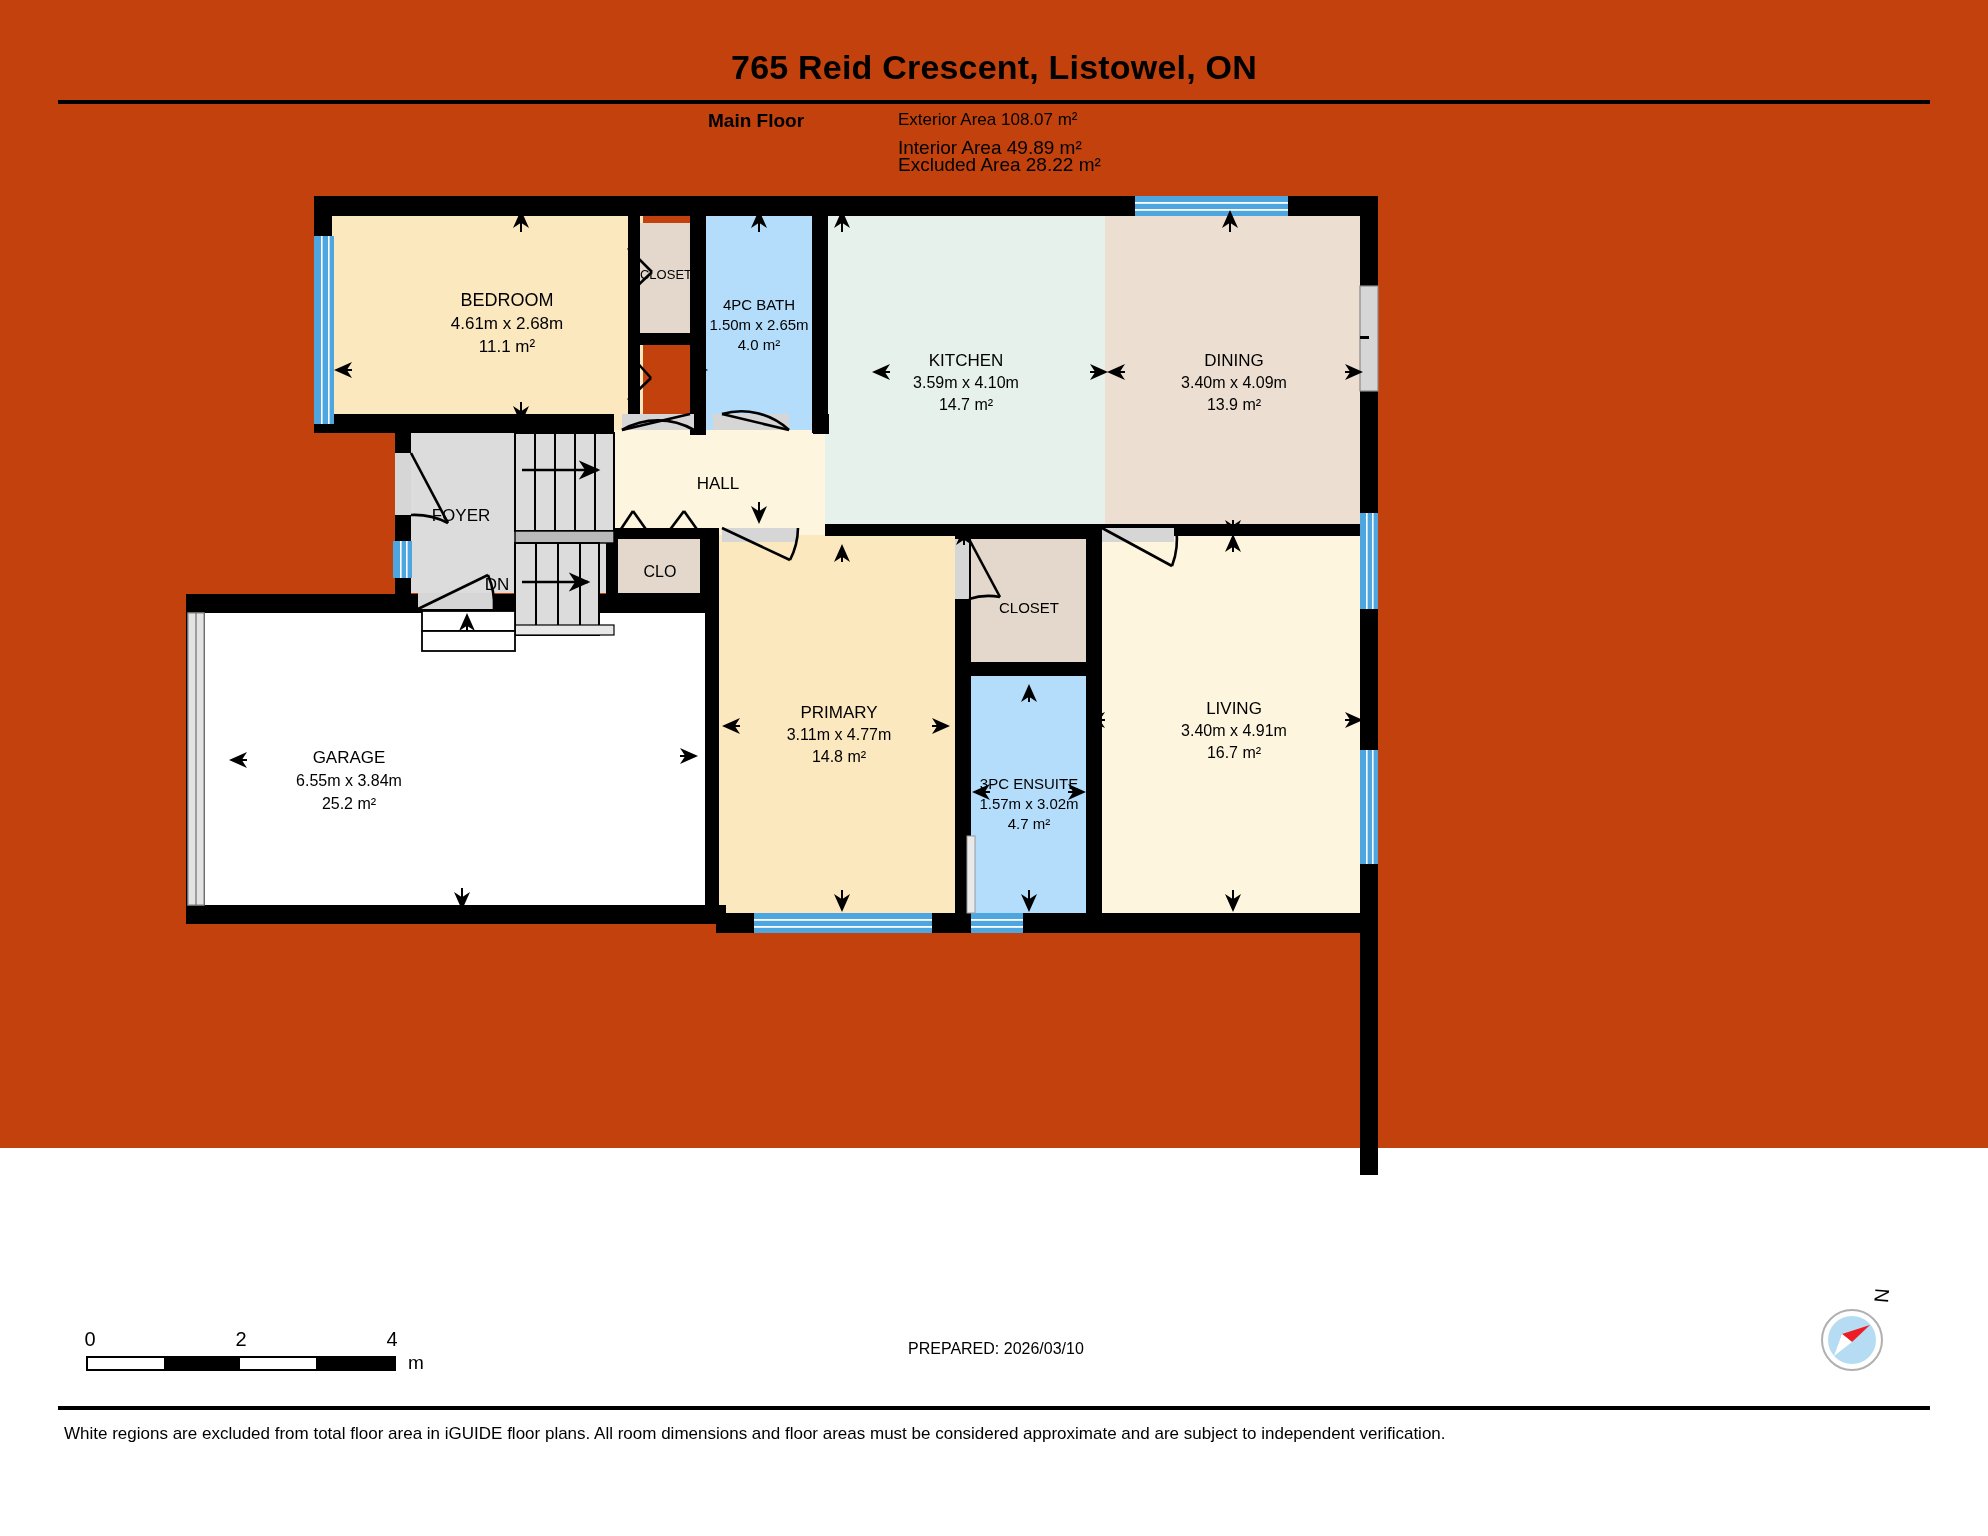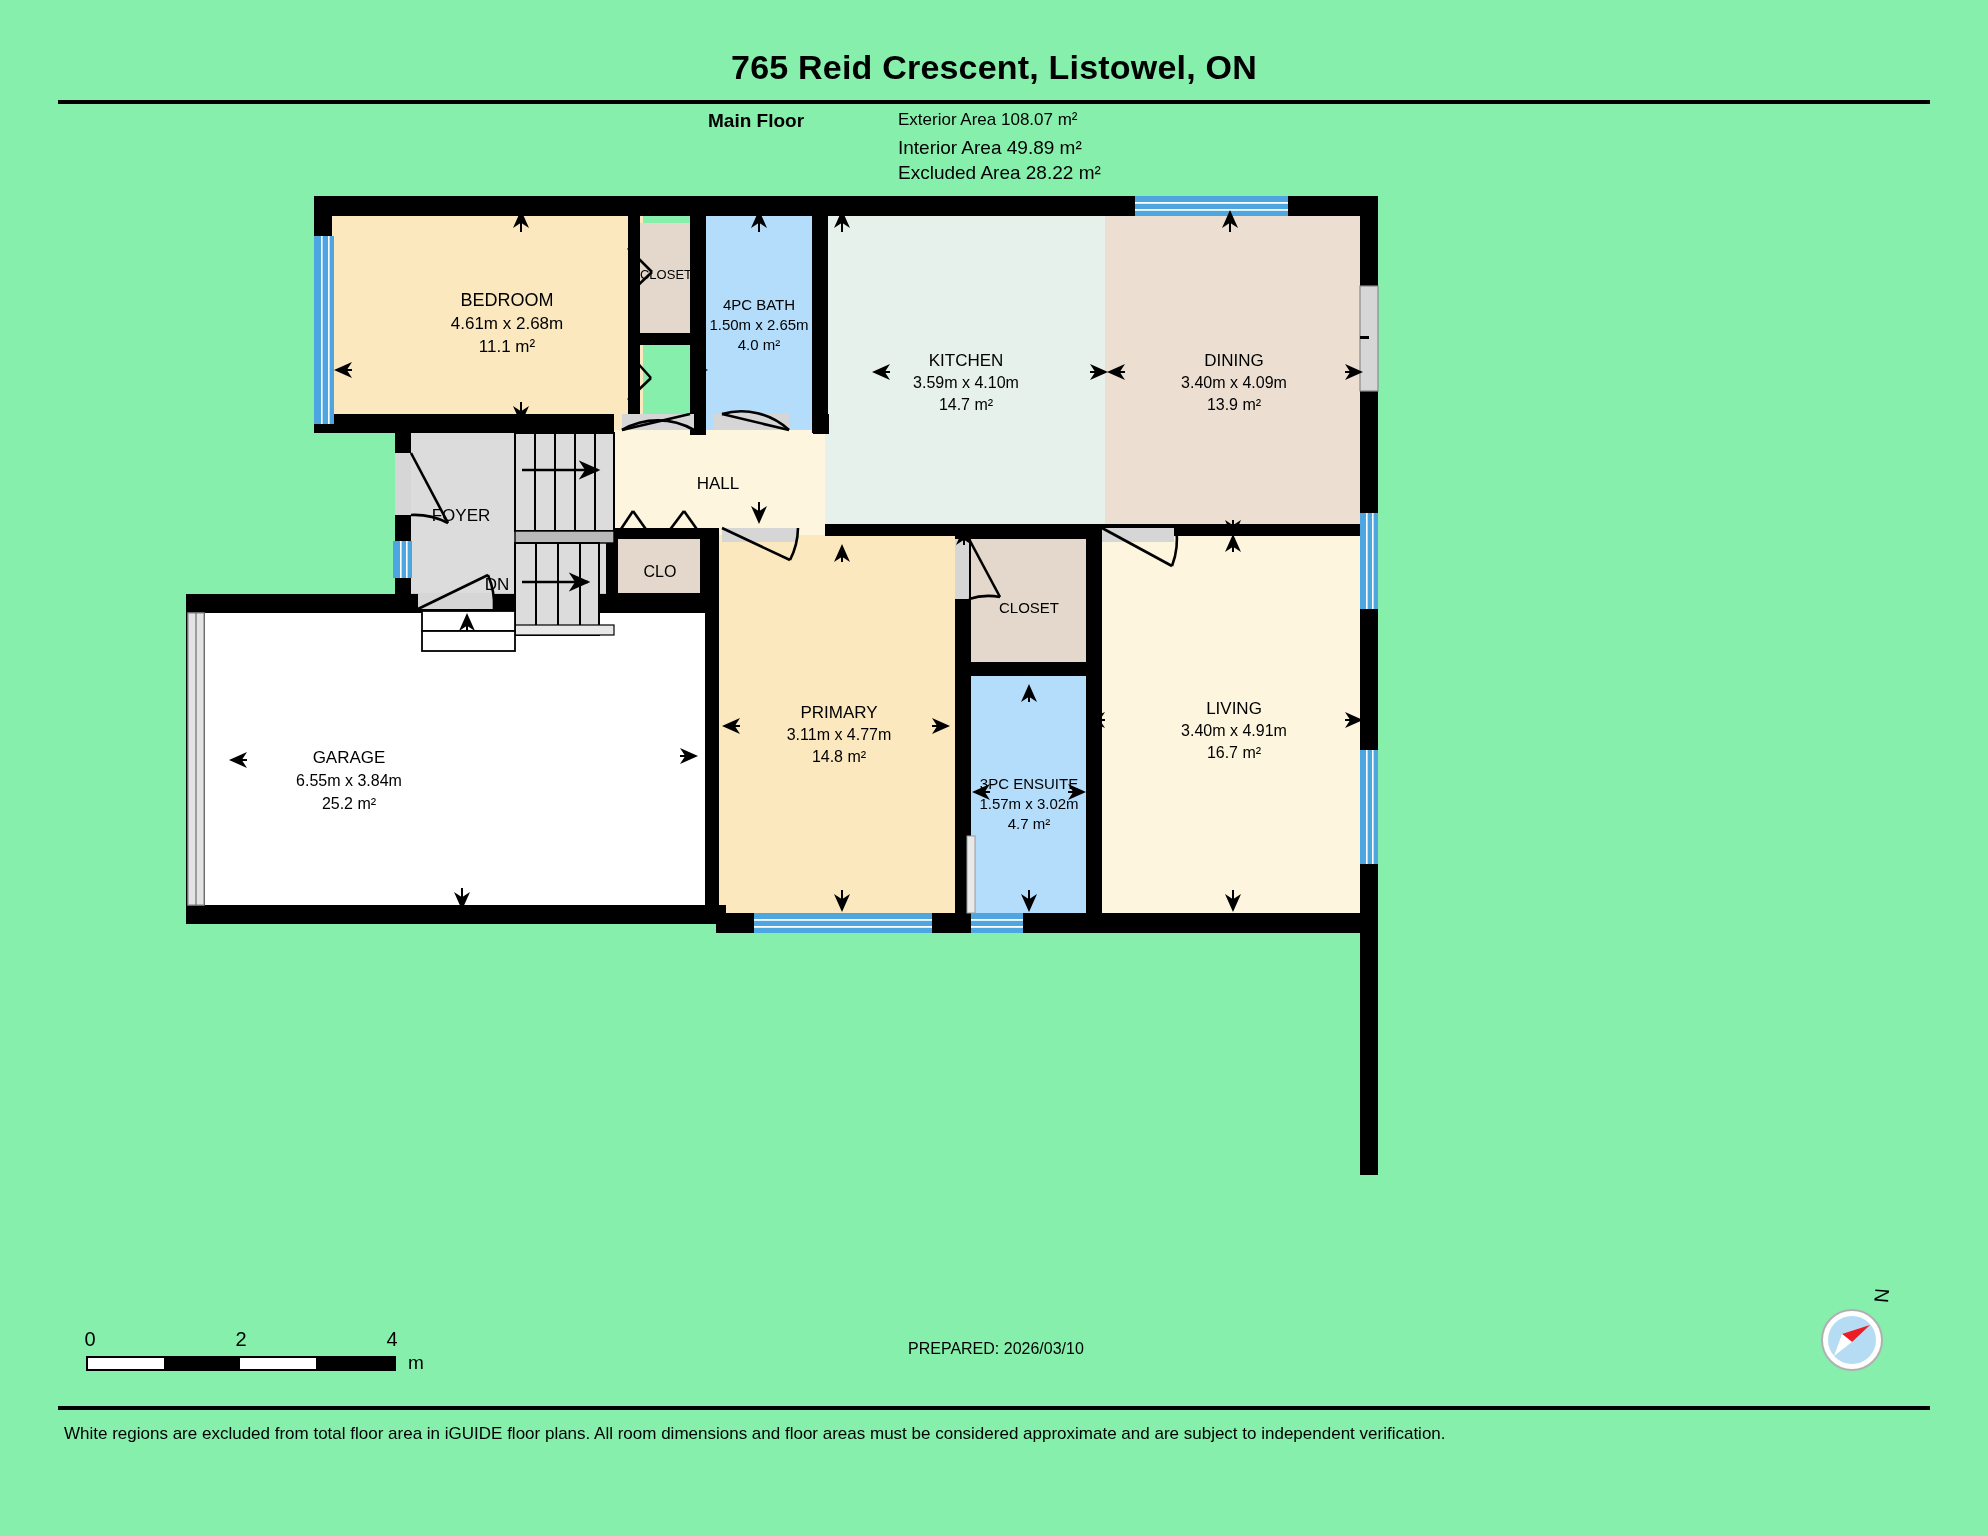--- a/index.html
+++ b/index.html
@@ -1,27 +1,27 @@
 <!DOCTYPE html>
 <html><head>
 <meta charset="utf-8">
 <style>
   html,body{margin:0;padding:0;background:#fff;}
   body{width:1988px;height:1536px;font-family:"Liberation Sans",sans-serif;color:#000;overflow:hidden;}
-  #page{position:relative;width:1988px;height:1536px;background:#86efac;}
+  #page{position:relative;width:1988px;height:1148px;background:#c2410c;}
 
   .title{position:absolute;left:0;top:48px;width:1988px;text-align:center;font-size:34px;font-weight:bold;letter-spacing:.2px;}
   .rule-top{position:absolute;left:58px;top:100px;width:1872px;height:4px;background:#000;}
   .rule-bot{position:absolute;left:58px;top:1406px;width:1872px;height:4px;background:#000;}
 
   .meta{position:absolute;left:898px;top:110px;}
   .meta .lbl{position:absolute;left:-190px;top:0;font-size:19px;font-weight:bold;white-space:nowrap;text-align:right;}
   .meta .l1{position:absolute;left:0;top:0;font-size:17px;white-space:nowrap;}
   .meta .l2{position:absolute;left:0;top:27px;font-size:19px;white-space:nowrap;}
-  .meta .l3{position:absolute;left:0;top:52px;font-size:19px;white-space:nowrap;}
+  .meta .l3{position:absolute;left:0;top:44px;font-size:19px;white-space:nowrap;}
 
   #plan{position:absolute;left:0;top:0;width:1988px;height:1270px;}
 
   .prepared{position:absolute;left:908px;top:1340px;font-size:16px;white-space:nowrap;}
   .disclaimer{position:absolute;left:64px;top:1424px;width:1860px;font-size:17px;}
 
   
   .scale{position:absolute;left:86px;top:1330px;}
   .scale .bar{position:absolute;left:0;top:26px;width:310px;height:15px;border:2px solid #000;box-sizing:border-box;background:#fff;}
   .scale .seg{position:absolute;top:0;height:100%;background:#000;}

